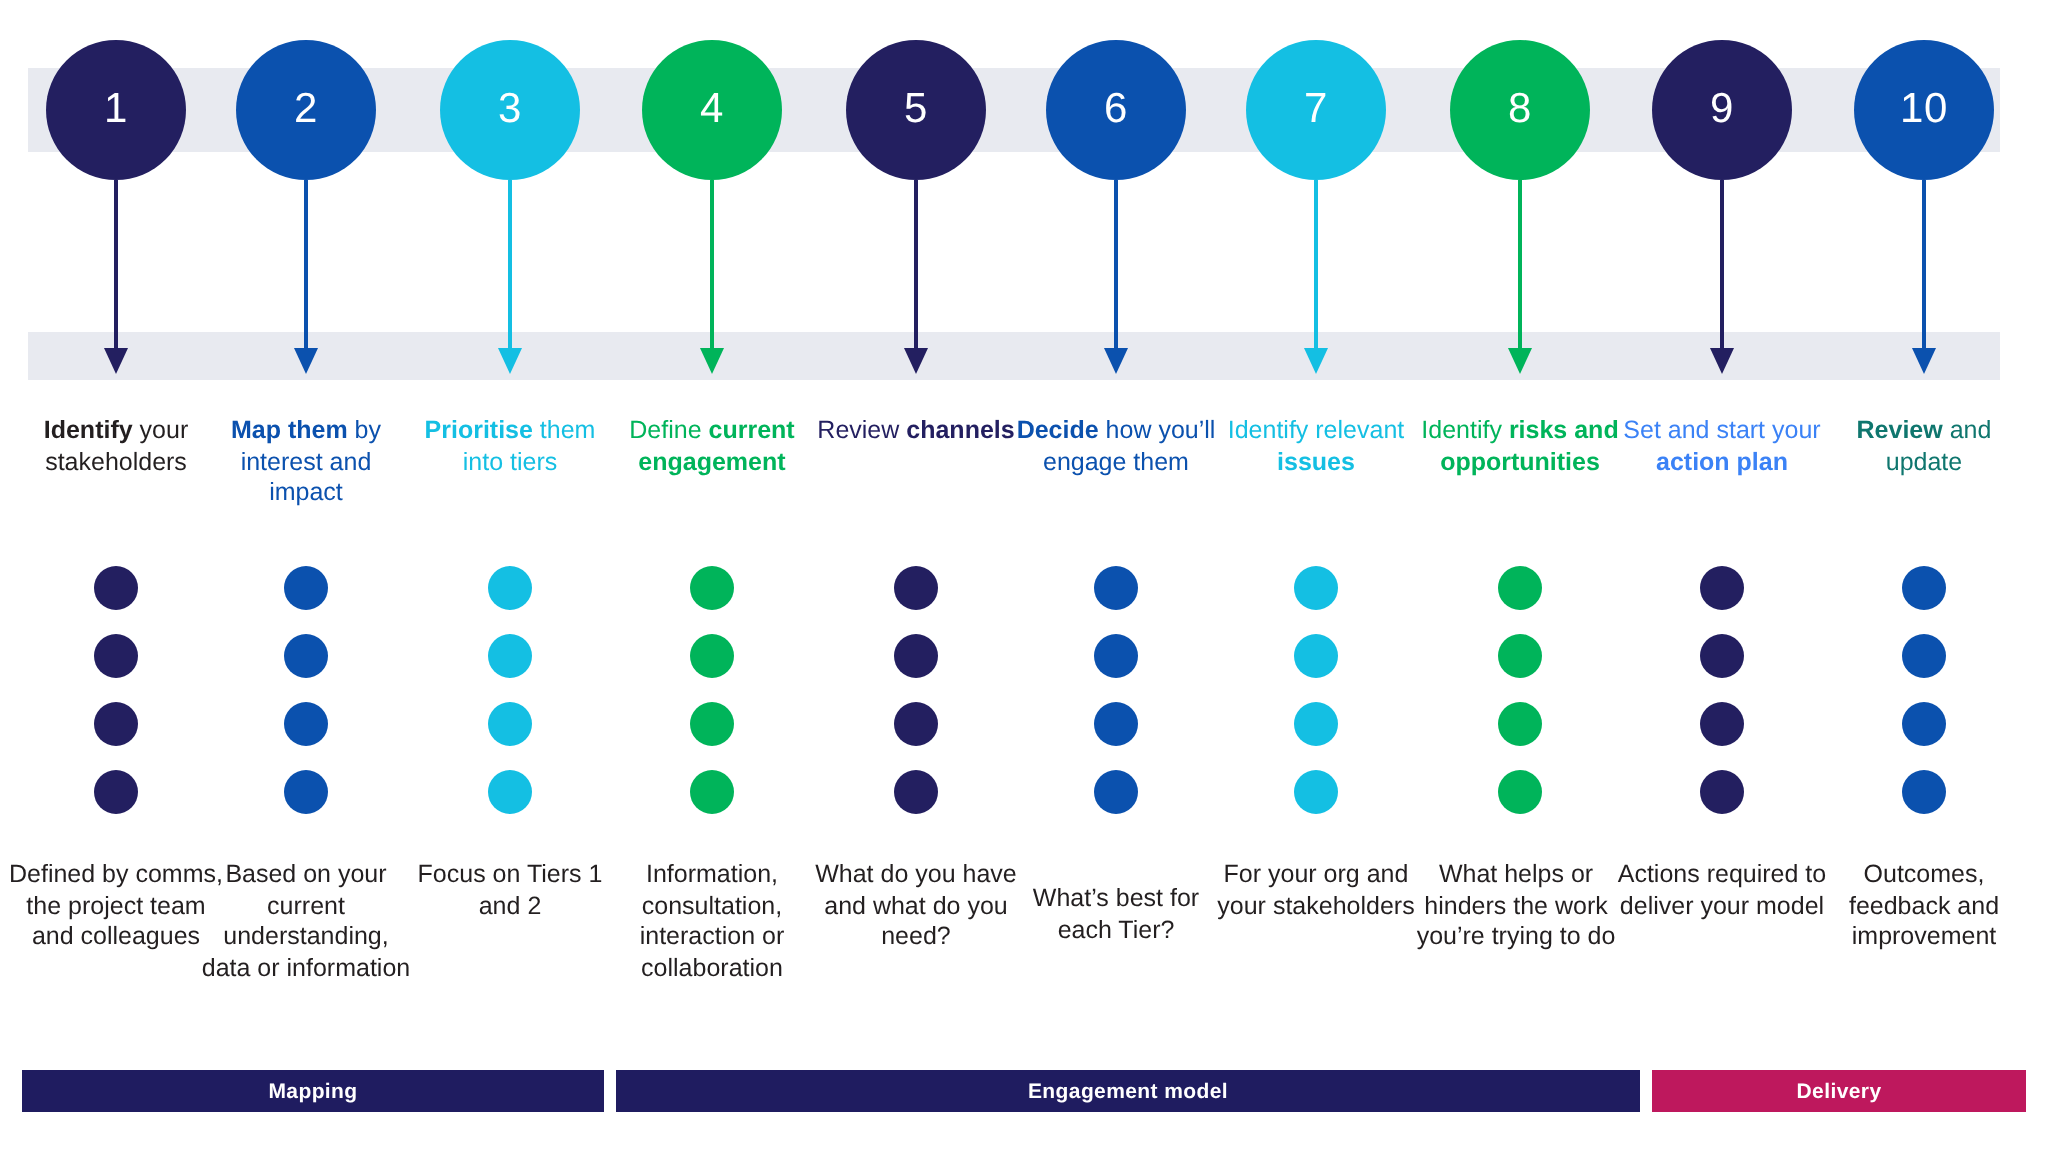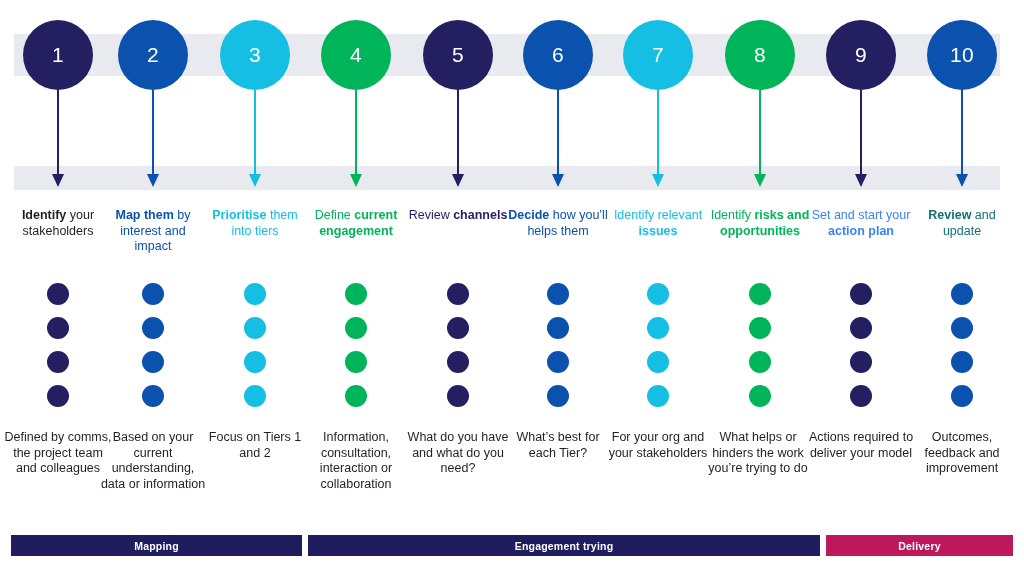--- a/index.html
+++ b/index.html
@@ -178,21 +178,21 @@
       <div class="arrow" style="left: 861px; border-top-color: rgb(35, 31, 96);"></div>
       <div class="stem" style="left: 961px; background: rgb(11, 81, 174);"></div>
       <div class="arrow" style="left: 962px; border-top-color: rgb(11, 81, 174);"></div>
     </div>
   <div id="headlines-layer">
       <div class="headline" style="left: 6px; color: rgb(35, 31, 32);"><b>Identify</b><span> your stakeholders</span></div>
       <div class="headline" style="left: 101px; color: rgb(11, 81, 174);"><b>Map them</b><span> by interest and impact</span></div>
       <div class="headline" style="left: 203px; color: rgb(20, 191, 227);"><b>Prioritise</b><span> them into tiers</span></div>
       <div class="headline" style="left: 304px; color: rgb(0, 180, 90);"><span>Define </span><b>current engagement</b></div>
       <div class="headline" style="left: 406px; color: rgb(35, 31, 96);"><span>Review </span><b>channels</b></div>
-      <div class="headline" style="left: 506px; color: rgb(11, 81, 174);"><b>Decide</b><span> how you’ll helps them</span></div>
+      <div class="headline" style="left: 506px; color: rgb(11, 81, 174);"><b>Decide</b><span> how you’ll engage them</span></div>
       <div class="headline" style="left: 606px; color: rgb(20, 191, 227);"><span>Identify relevant </span><b>issues</b></div>
       <div class="headline" style="left: 708px; color: rgb(0, 180, 90);"><span>Identify </span><b>risks and opportunities</b></div>
       <div class="headline" style="left: 809px; color: #3b82f6;"><span>Set and start your </span><b>action plan</b></div>
       <div class="headline" style="left: 910px; color: #0f766e;"><b>Review</b><span> and update</span></div>
     </div>
   <div id="dots-layer">
       <div class="dotcol" style="left: 6px;">
         <div class="dot" style="background: rgb(35, 31, 96);"></div>
         <div class="dot" style="background: rgb(35, 31, 96);"></div>
         <div class="dot" style="background: rgb(35, 31, 96);"></div>
@@ -252,31 +252,31 @@
         <div class="dot" style="background: rgb(11, 81, 174);"></div>
         <div class="dot" style="background: rgb(11, 81, 174);"></div>
       </div>
     </div>
   <div id="captions-layer">
       <div class="caption" style="left: 4px;">Defined by comms, the project team and colleagues</div>
       <div class="caption" style="left: 99px;">Based on your current understanding, data or information</div>
       <div class="caption" style="left: 201px;">Focus on Tiers 1 and 2</div>
       <div class="caption" style="left: 302px;">Information, consultation, interaction or collaboration</div>
       <div class="caption" style="left: 404px;">What do you have and what do you need?</div>
-      <div class="caption" style="left: 504px;">What’s best for each Tier?</div>
+      <div class="caption" style="left: 504px; margin-top: 12px;">What’s best for each Tier?</div>
       <div class="caption" style="left: 604px;">For your org and your stakeholders</div>
       <div class="caption" style="left: 704px;">What helps or hinders the work you’re trying to do</div>
       <div class="caption" style="left: 807px;">Actions required to deliver your model</div>
       <div class="caption" style="left: 908px;">Outcomes, feedback and improvement</div>
     </div>
   <div id="phases-layer">
       <div class="phasebar" style="left: 11px; width: 291px; background: rgb(31, 28, 96);">
         <span>Mapping</span>
       </div>
       <div class="phasebar" style="left: 308px; width: 512px; background: rgb(31, 28, 96);">
-        <span>Engagement trying</span>
+        <span>Engagement model</span>
       </div>
       <div class="phasebar" style="left: 826px; width: 187px; background: #be185d;">
         <span>Delivery</span>
       </div>
     </div>
 
 </div>
 
 </body></html>

